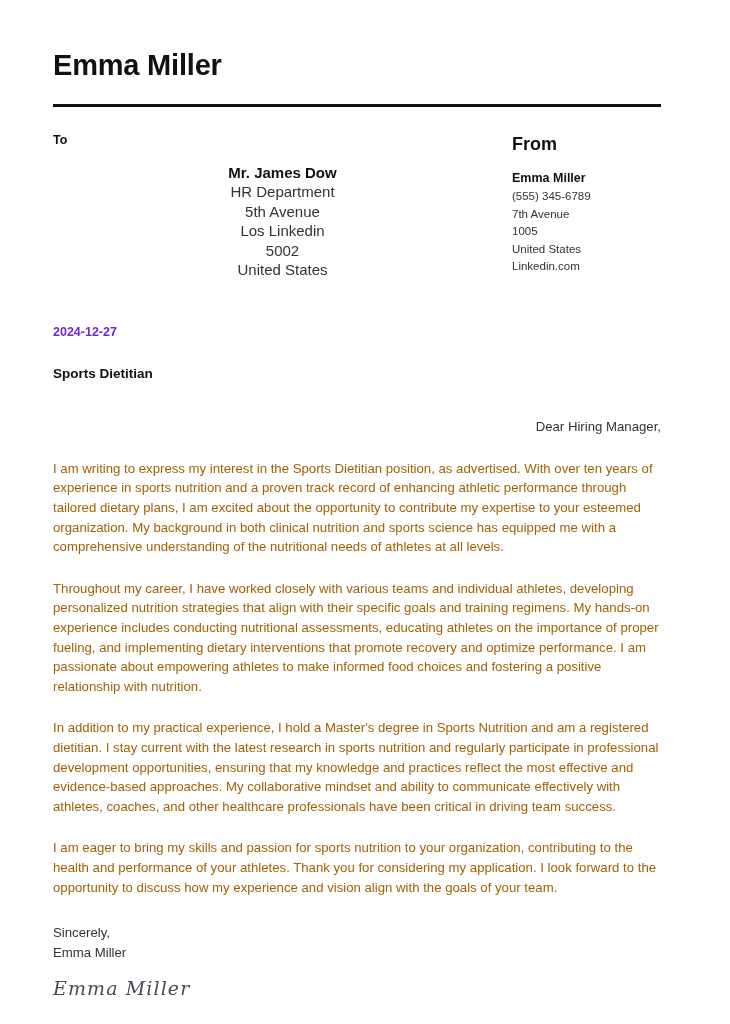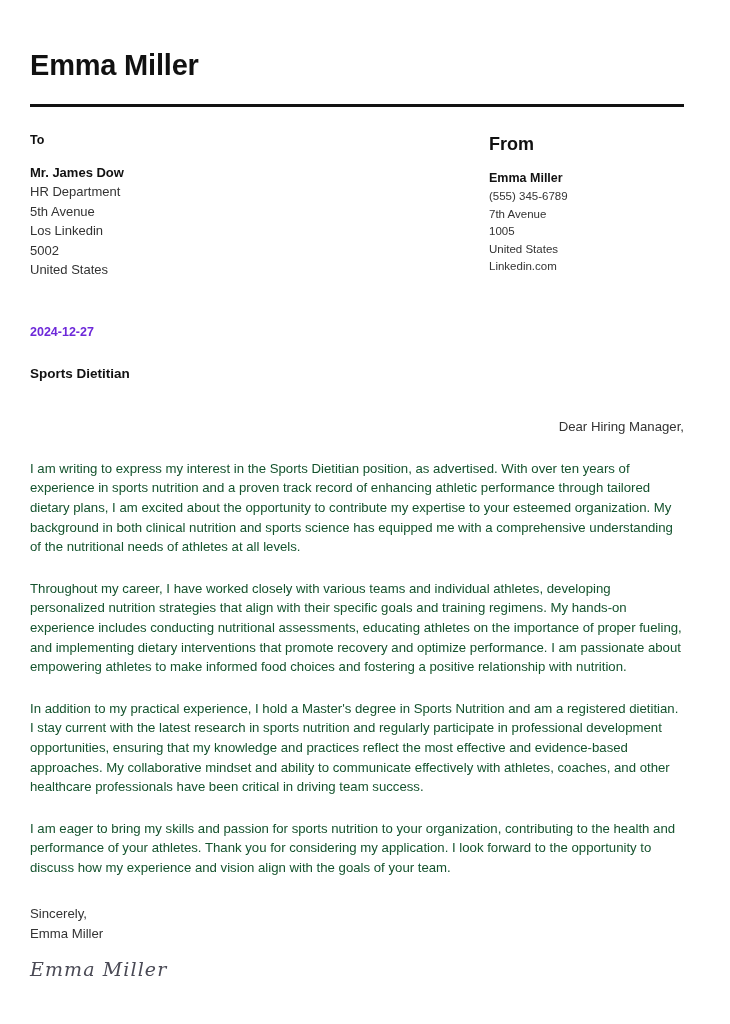--- a/index.html
+++ b/index.html
@@ -16,21 +16,21 @@
     -webkit-font-smoothing: antialiased;
     overflow: hidden;
   }
 
   .page {
     position: relative;
     width: 714px;
     height: 1024px;
     background: #ffffff;
     box-sizing: border-box;
-    padding: 0 30px;
+    padding: 0 53px;
   }
 
   
   .header-name {
     font-size: 29px;
     font-weight: bold;
     color: #111111;
     letter-spacing: -0.2px;
     padding-top: 48px;
     line-height: 1.2;
@@ -59,23 +59,24 @@
     font-weight: bold;
     color: #111111;
     line-height: 1.35;
   }
   .addr-label.from-label {
     font-size: 18px;
   }
 
   .addr-block-to {
     margin-top: 14px;
-    font-size: 13px;
+    font-size: 15px;
     line-height: 19.5px;
     color: #333333;
+    text-align: center;
   }
   .addr-block-to .addr-name {
     font-weight: bold;
     color: #111111;
   }
 
   .addr-block-from {
     margin-top: 13px;
     font-size: 11.5px;
     line-height: 17.6px;
@@ -115,21 +116,21 @@
     color: #333333;
     text-align: right;
   }
   .body-paragraphs {
     margin-top: 22px;
   }
   .body-paragraphs p {
     margin: 0 0 22px 0;
     font-size: 13.2px;
     line-height: 19.6px;
-    color: #14532d;
+    color: #a16207;
     text-align: left;
   }
   .body-paragraphs p:last-child {
     margin-bottom: 0;
   }
 
   
   .closing {
     margin-top: 26px;
     font-size: 13.2px;

